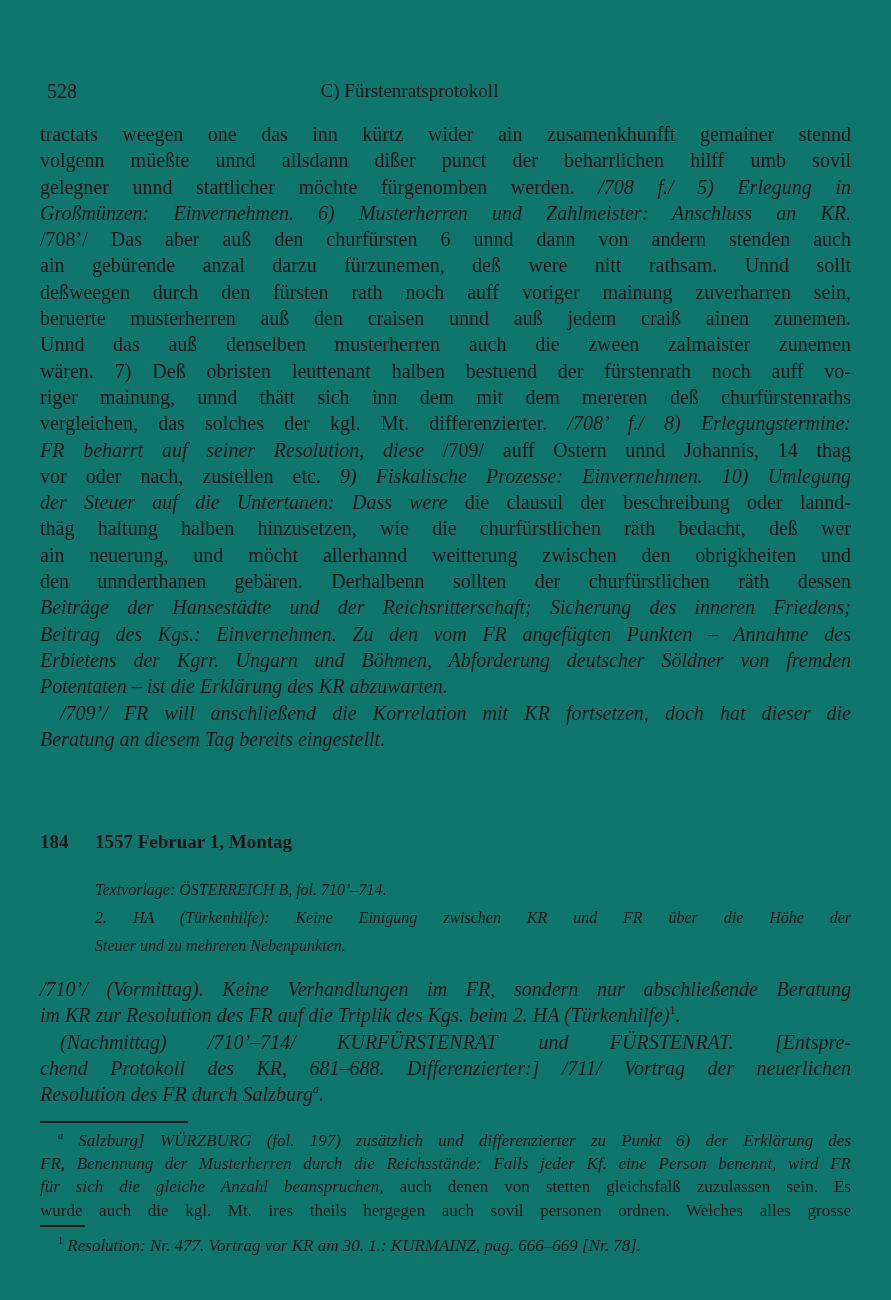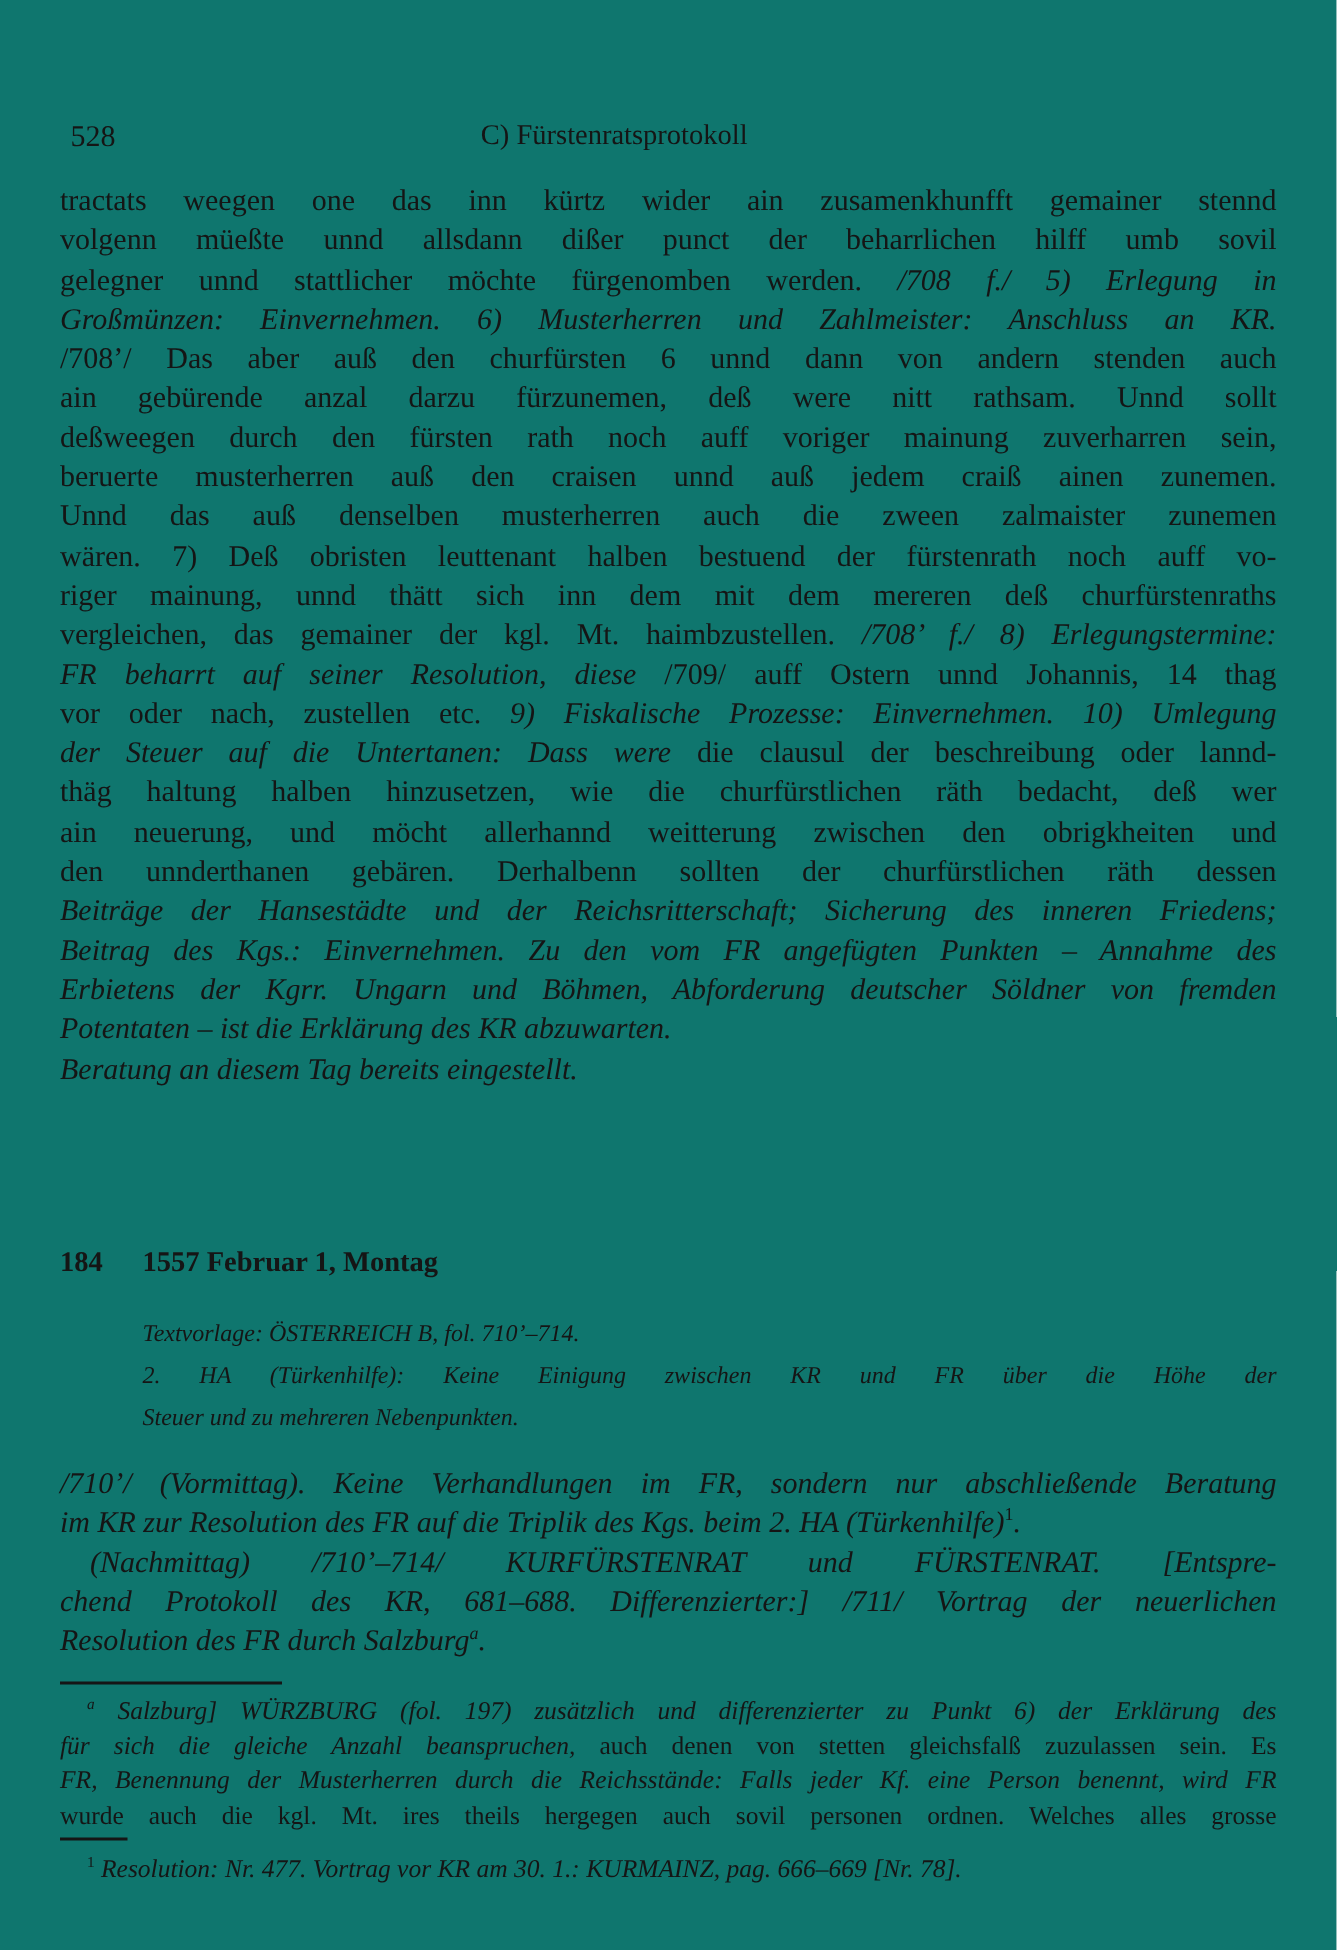--- a/index.html
+++ b/index.html
@@ -124,31 +124,32 @@
       <div class="tline"><span class="rm">volgenn müeßte unnd allsdann dißer punct der beharrlichen hilff umb sovil</span></div>
       <div class="tline"><span class="rm">gelegner unnd stattlicher möchte fürgenomben werden. </span><span class="it">/708 f./ 5) Erlegung in</span></div>
       <div class="tline"><span class="it">Großmünzen: Einvernehmen. 6) Musterherren und Zahlmeister: Anschluss an KR.</span></div>
       <div class="tline"><span class="rm">/708’/ Das aber auß den churfürsten 6 unnd dann von andern stenden auch</span></div>
       <div class="tline"><span class="rm">ain gebürende anzal darzu fürzunemen, deß were nitt rathsam. Unnd sollt</span></div>
       <div class="tline"><span class="rm">deßweegen durch den fürsten rath noch auff voriger mainung zuverharren sein,</span></div>
       <div class="tline"><span class="rm">beruerte musterherren auß den craisen unnd auß jedem craiß ainen zunemen.</span></div>
       <div class="tline"><span class="rm">Unnd das auß denselben musterherren auch die zween zalmaister zunemen</span></div>
       <div class="tline"><span class="rm">wären. 7) Deß obristen leuttenant halben bestuend der fürstenrath noch auff vo-</span></div>
       <div class="tline"><span class="rm">riger mainung, unnd thätt sich inn dem mit dem mereren deß churfürstenraths</span></div>
-      <div class="tline"><span class="rm">vergleichen, das gemainer der kgl. Mt. haimbzustellen. </span><span class="it">/708’ f./ 8) Erlegungstermine:</span></div>
+      <div class="tline"><span class="rm">vergleichen, das solches der kgl. Mt. differenzierter. </span><span class="it">/708’ f./ 8) Erlegungstermine:</span></div>
       <div class="tline"><span class="it">FR beharrt auf seiner Resolution, diese </span><span class="rm">/709/ auff Ostern unnd Johannis, 14 thag</span></div>
       <div class="tline"><span class="rm">vor oder nach, zustellen etc. </span><span class="it">9) Fiskalische Prozesse: Einvernehmen. 10) Umlegung</span></div>
       <div class="tline"><span class="it">der Steuer auf die Untertanen: Dass were </span><span class="rm">die clausul der beschreibung oder lannd-</span></div>
       <div class="tline"><span class="rm">thäg haltung halben hinzusetzen, wie die churfürstlichen räth bedacht, deß wer</span></div>
       <div class="tline"><span class="rm">ain neuerung, und möcht allerhannd weitterung zwischen den obrigkheiten und</span></div>
       <div class="tline"><span class="rm">den unnderthanen gebären. Derhalbenn sollten der churfürstlichen räth dessen</span></div>
       <div class="tline"><span class="it">Beiträge der Hansestädte und der Reichsritterschaft; Sicherung des inneren Friedens;</span></div>
       <div class="tline"><span class="it">Beitrag des Kgs.: Einvernehmen. Zu den vom FR angefügten Punkten – Annahme des</span></div>
       <div class="tline"><span class="it">Erbietens der Kgrr. Ungarn und Böhmen, Abforderung deutscher Söldner von fremden</span></div>
       <div class="tline last"><span class="it">Potentaten – ist die Erklärung des KR abzuwarten.</span></div>
+      <div class="tline indent"><span class="it">/709’/ FR will anschließend die Korrelation mit KR fortsetzen, doch hat dieser die</span></div>
       <div class="tline last"><span class="it">Beratung an diesem Tag bereits eingestellt.</span></div>
     </main>
 
   <section class="entry-head">
     <span class="entry-num">184</span>
     <span class="entry-title">1557 Februar 1, Montag</span>
   </section>
 
   <section class="source">
       <div class="tline last"><span class="it">Textvorlage: ÖSTERREICH B, fol. 710’–714.</span></div>
@@ -161,22 +162,22 @@
       <div class="tline last"><span class="it">im KR zur Resolution des FR auf die Triplik des Kgs. beim 2. HA (Türkenhilfe)</span><span class="rm sup">1</span><span class="it">.</span></div>
       <div class="tline indent"><span class="it">(Nachmittag) /710’–714/ KURFÜRSTENRAT und FÜRSTENRAT. [Entspre-</span></div>
       <div class="tline"><span class="it">chend Protokoll des KR, 681–688. Differenzierter:] /711/ Vortrag der neuerlichen</span></div>
       <div class="tline last"><span class="it">Resolution des FR durch Salzburg</span><span class="it sup">a</span><span class="it">.</span></div>
     </section>
 
   <div class="rule rule-a"></div>
 
   <section class="fn fn-a">
       <div class="tline indent"><span class="it sup">a</span><span class="it"> Salzburg] WÜRZBURG (fol. 197) zusätzlich und differenzierter zu Punkt 6) der Erklärung des</span></div>
+      <div class="tline"><span class="it">FR, Benennung der Musterherren durch die Reichsstände: Falls jeder Kf. eine Person benennt, wird FR</span></div>
       <div class="tline"><span class="it">für sich die gleiche Anzahl beanspruchen, </span><span class="rm">auch denen von stetten gleichsfalß zuzulassen sein. Es</span></div>
-      <div class="tline"><span class="it">FR, Benennung der Musterherren durch die Reichsstände: Falls jeder Kf. eine Person benennt, wird FR</span></div>
       <div class="tline"><span class="rm">wurde auch die kgl. Mt. ires theils hergegen auch sovil personen ordnen. Welches alles grosse</span></div>
     </section>
 
   <div class="rule rule-1"></div>
 
   <section class="fn fn-1">
       <div class="tline indent last"><span class="rm sup">1</span><span class="it"> Resolution: Nr. 477. Vortrag vor KR am 30. 1.: KURMAINZ, pag. 666–669 [Nr. 78].</span></div>
     </section>
 
 </div>

